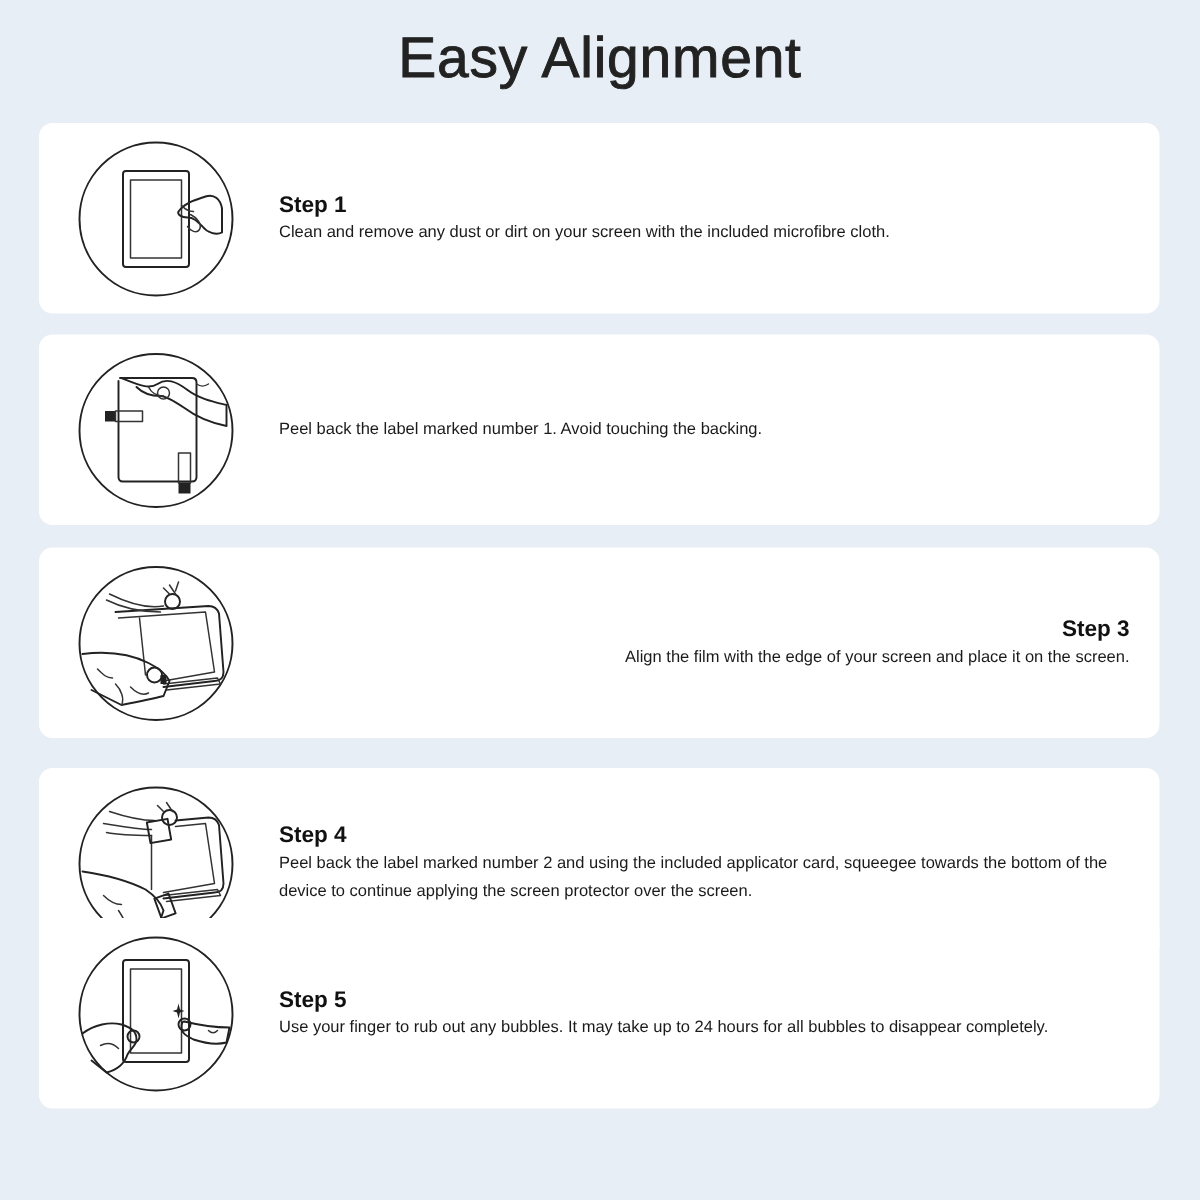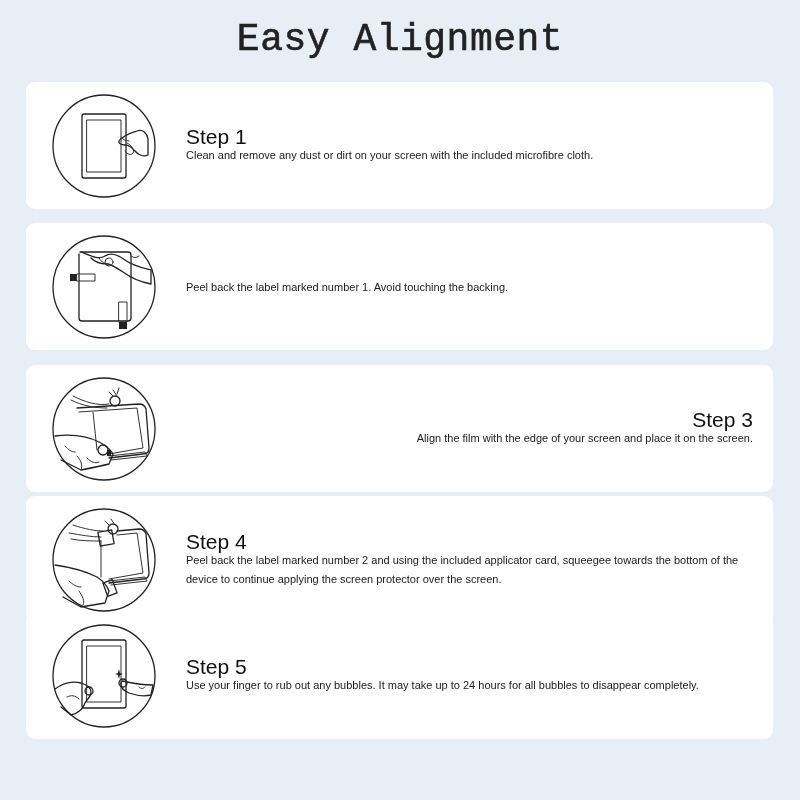--- a/index.html
+++ b/index.html
@@ -7,21 +7,21 @@
     body {
       background: #e7eef6;
       font-family: "Liberation Sans", sans-serif;
       color: #1a1a1a;
       position: relative;
     }
     .title {
       position: absolute;
       top: 18px; left: 0; width: 800px;
       text-align: center;
-      font-family: Liberation Mono, monospace;
+      font-family: Liberation Sans, sans-serif;
       font-size: 38px;
       font-weight: normal;
       color: #222;
       letter-spacing: 0.5px;
       -webkit-text-stroke: 0.6px #222;
     }
     .card {
       position: absolute;
       left: 26px; width: 747px; height: 127px;
       background: #ffffff;
@@ -35,22 +35,22 @@
       width: 106px; height: 106px;
     }
     .card .icon-wrap svg { width: 106px; height: 106px; display: block; }
     .card .text {
       position: absolute;
       left: 160px; right: 20px;
       top: 50%;
       transform: translateY(-50%);
     }
     .step-title {
-      font-weight: normal;
-      font-size: 21px;
+      font-weight: bold;
+      font-size: 15px;
       line-height: 19px;
       color: #111;
     }
     .step-desc {
       font-size: 11px;
       line-height: 19px;
       color: #1a1a1a;
     }
     .ln { stroke: #222; stroke-width: 1.3; fill: none; stroke-linecap: round; stroke-linejoin: round; }
     .ln-thin { stroke: #333; stroke-width: 1; fill: none; stroke-linecap: round; stroke-linejoin: round; }
@@ -114,21 +114,21 @@
       <rect x="56" y="74" width="4" height="6" fill="#222"></rect>
       <path d="M36 82 C40 86,44 88,48 86 M26 80 C30 84,32 90,30 94 M14 70 C18 74,20 76,24 76" class="ln-thin"></path>
     </svg>
   </div>
   <div class="text">
     <div class="step-title">Step 3</div>
     <div class="step-desc">Align the film with the edge of your screen and place it on the screen.</div>
   </div>
 </div>
 
-<div class="card" style="top:496px;">
+<div class="card" style="top:512px;">
   <div class="icon-wrap">
     <svg viewBox="0 0 106 106">
       <circle cx="53" cy="53" r="51" class="ln"></circle>
       <path d="M66 24 L88 22 C92 22,94 24,95 27 L98 66 C98 70,96 72,92 72 L58 76" class="ln"></path>
       <path d="M66 28 L86 26 L92 66 L58 72" class="ln-thin"></path>
       <path d="M58 74 L94 70 L96 74 L60 78" class="ln-thin"></path>
       <path d="M50 34 L50 70" class="ln-thin"></path>
       <path d="M22 18 C34 22,44 24,52 24" class="ln-thin"></path>
       <path d="M18 26 C30 28,40 30,50 30" class="ln-thin"></path>
       <path d="M20 32 C30 34,40 34,50 34" class="ln-thin"></path>

